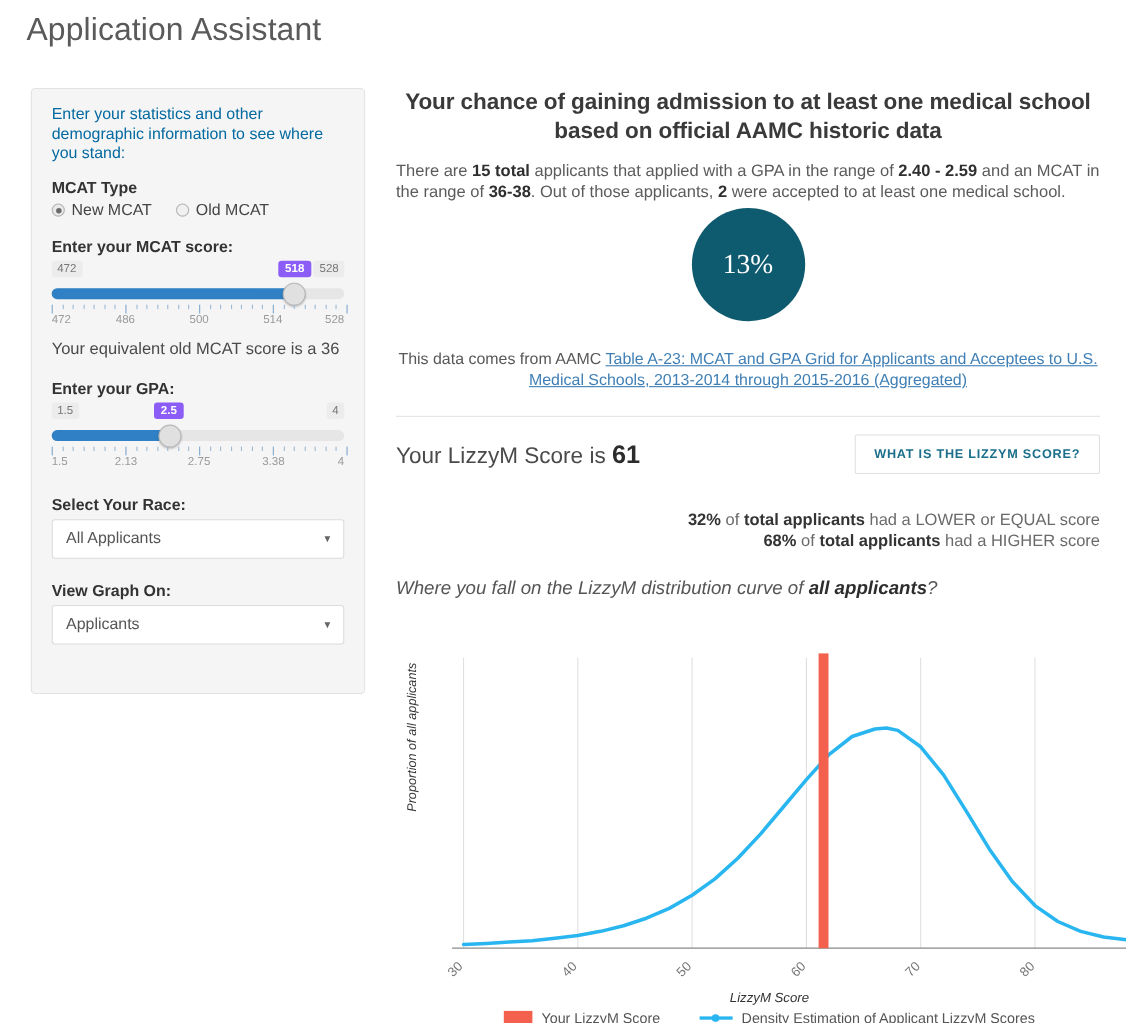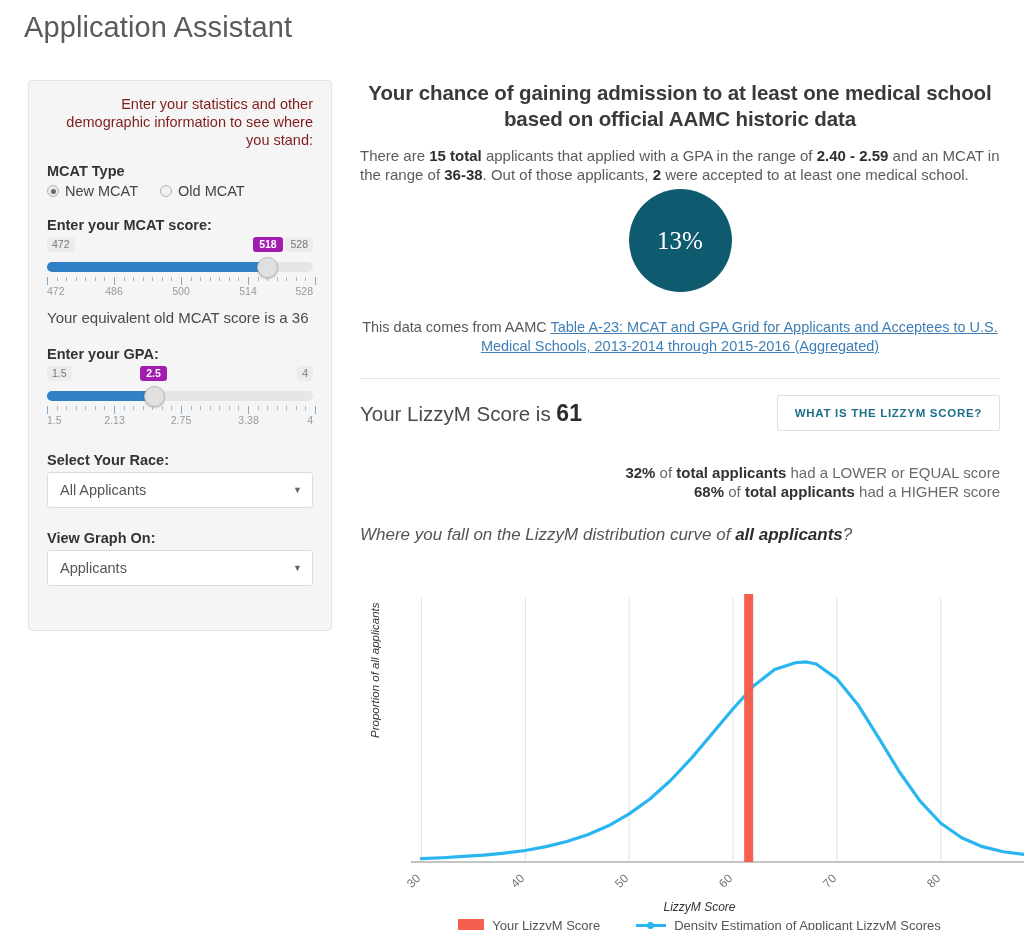--- a/index.html
+++ b/index.html
@@ -22,21 +22,21 @@
   .sidebar {
     position: absolute; left: 28px; top: 80px;
     width: 304px; height: 551px;
     background: #f5f5f5;
     border: 1px solid #e3e3e3;
     border-radius: 4px;
     box-sizing: border-box;
     padding: 14px 18px 0 18px;
   }
   .sidebar-intro {
-    text-align: right; font-size: 14.5px; color: #7f1d1d;
+    text-align: left; font-size: 14.5px; color: #0369a1;
     line-height: 18px; margin: 0 0 14px 0;
   }
   .field-label {
     font-size: 14.5px; font-weight: bold; color: #333;
     margin: 0 0 4px 0;
   }
   .radio-row { display: flex; align-items: center; margin: 0 0 18px 0; }
   .radio-opt { display: flex; align-items: center; margin-right: 22px; }
   .radio-dot {
     width: 12px; height: 12px; border-radius: 50%;
@@ -53,21 +53,21 @@
 
   
   .slider-block { margin-bottom: 6px; }
   .slider-caps { position: relative; height: 17px; margin-bottom: 3px; }
   .cap {
     position: absolute; font-size: 10.5px; color: #777;
     background: #ececec; border-radius: 3px;
     padding: 2px 5px; line-height: 11px; white-space: nowrap;
   }
   .cap.current {
-    background: #a21caf; color: #fff; font-weight: bold;
+    background: #8b5cf6; color: #fff; font-weight: bold;
     border-radius: 3px; padding: 2px 6px;
   }
   .track-wrap { position: relative; height: 20px; }
   .track {
     position: absolute; left: 0; right: 0; top: 5px; height: 10px;
     background: #e6e6e6; border-radius: 5px;
   }
   .track-fill {
     position: absolute; left: 0; top: 5px; height: 10px;
     background: #2f80c4; border-radius: 5px 0 0 5px;

